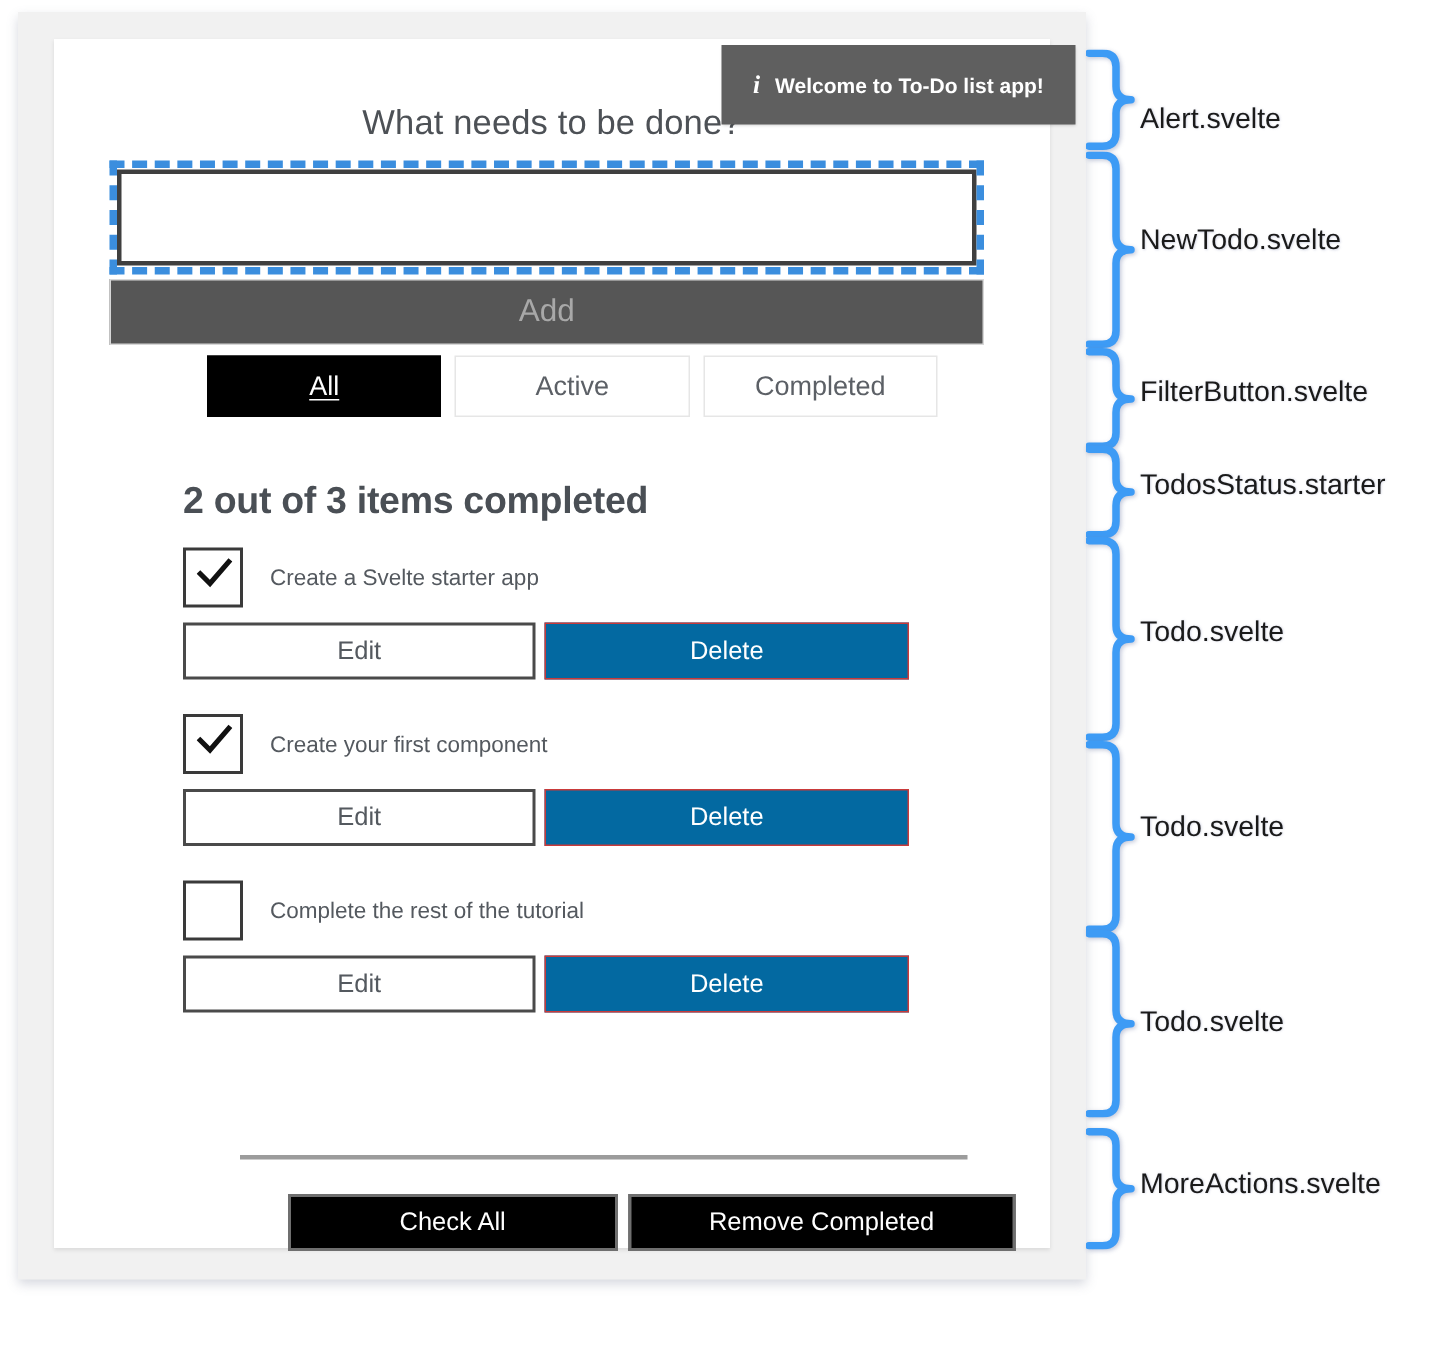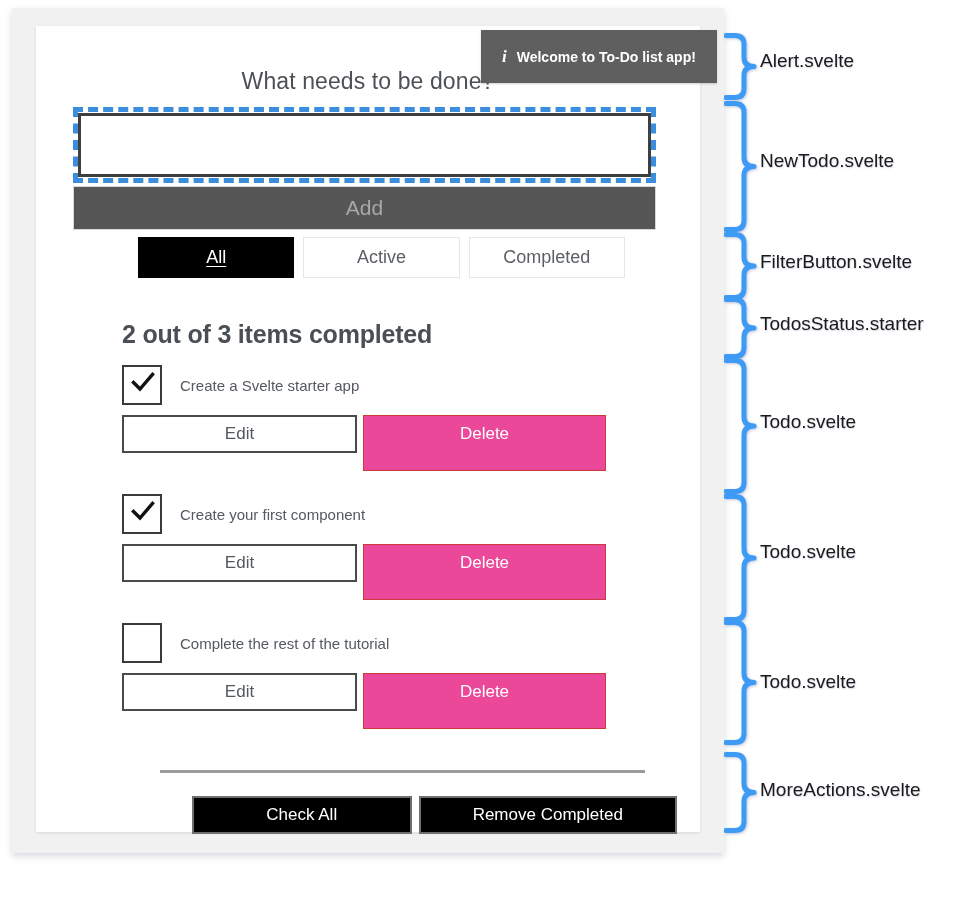--- a/index.html
+++ b/index.html
@@ -201,24 +201,24 @@
     border: 2px solid #4a4a4a;
     color: #54595f;
     font-size: 17px;
     font-family: "Liberation Sans", sans-serif;
     line-height: 34px;
     text-align: center;
     cursor: pointer;
   }
   .btn-delete {
     width: 243px;
-    height: 56px;
+    height: 38px;
     margin-left: 6px;
     box-sizing: border-box;
-    background: #ec4899;
+    background: #0369a1;
     border: 1px solid #c93a3a;
     color: #ffffff;
     font-size: 17px;
     font-family: "Liberation Sans", sans-serif;
     line-height: 36px;
     text-align: center;
     cursor: pointer;
   }
 
   
@@ -393,21 +393,21 @@
   <div class="alert-toast">
     <span class="alert-icon">i</span>
     <span class="alert-text">Welcome to To-Do list app!</span>
   </div>
 
   <div class="annotations">
       <div class="ann" style="top: 33px;">
         <svg class="brace" width="34" height="67" viewBox="0 0 34 67">
           <path d="M 2 2.5 H 11 Q 20 2.5 20 11.5 V 24.5 Q 20 33.5 30 33.5 Q 20 33.5 20 42.5 V 55.5 Q 20 64.5 11 64.5 H 2" fill="none" stroke="#3d9bf5" stroke-width="5" stroke-linecap="round" stroke-linejoin="round"></path>
         </svg>
-        <div class="ann-label" style="top: 17px;">Alert.svelte</div>
+        <div class="ann-label" style="top: 36px;">Alert.svelte</div>
       </div>
       <div class="ann" style="top: 101px;">
         <svg class="brace" width="34" height="131" viewBox="0 0 34 131">
           <path d="M 2 2.5 H 11 Q 20 2.5 20 11.5 V 56.5 Q 20 65.5 30 65.5 Q 20 65.5 20 74.5 V 119.5 Q 20 128.5 11 128.5 H 2" fill="none" stroke="#3d9bf5" stroke-width="5" stroke-linecap="round" stroke-linejoin="round"></path>
         </svg>
         <div class="ann-label" style="top: 49px;">NewTodo.svelte</div>
       </div>
       <div class="ann" style="top: 232px;">
         <svg class="brace" width="34" height="68" viewBox="0 0 34 68">
           <path d="M 2 2.5 H 11 Q 20 2.5 20 11.5 V 25 Q 20 34 30 34 Q 20 34 20 43 V 56.5 Q 20 65.5 11 65.5 H 2" fill="none" stroke="#3d9bf5" stroke-width="5" stroke-linecap="round" stroke-linejoin="round"></path>

